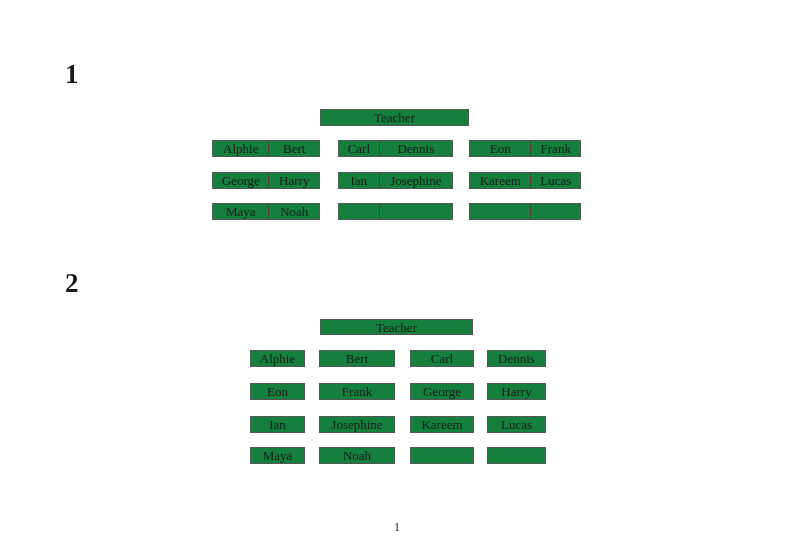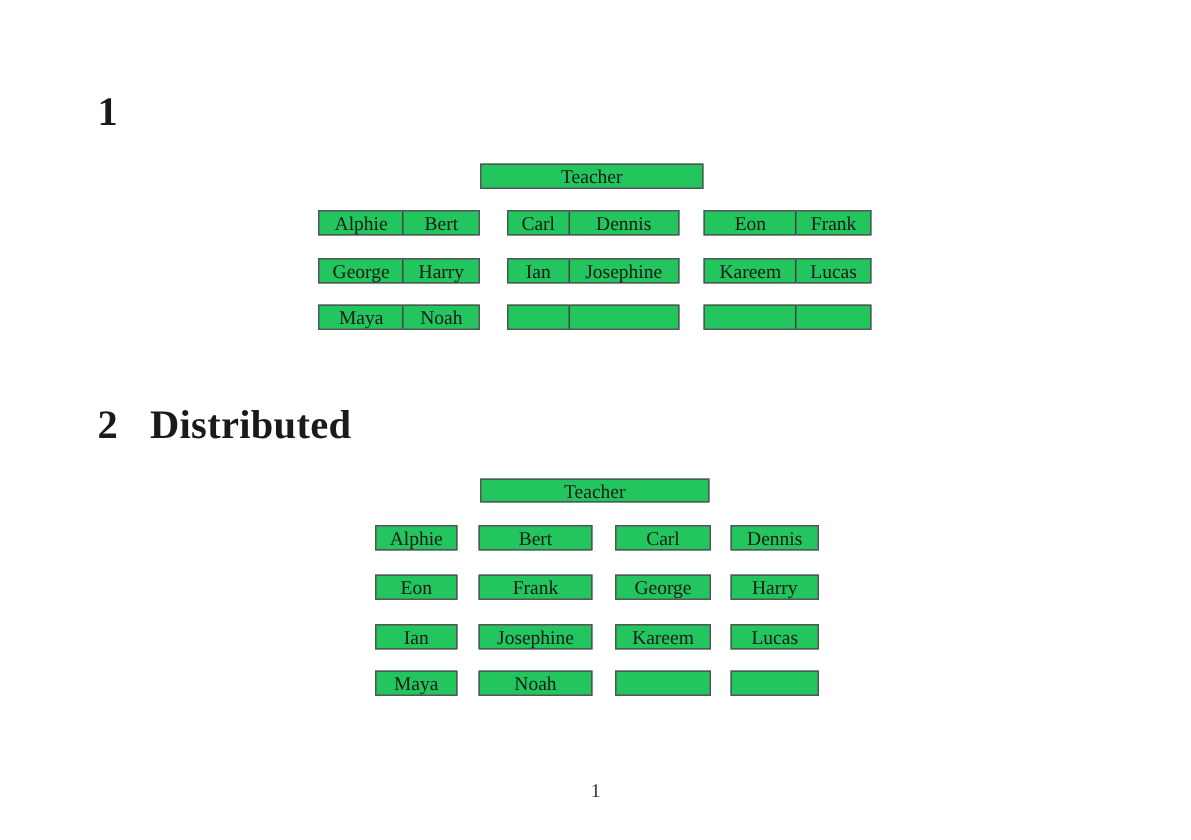--- a/index.html
+++ b/index.html
@@ -20,21 +20,21 @@
     font-weight:bold;
     line-height:1;
     letter-spacing:0.2px;
   }
   .heading .sec-num { width:35px; }
   .diagram { position:absolute; }
   .tbox, .desk {
     position:absolute;
     height:17px;
     border:1px solid #555;
-    background:#22c55e;
+    background:#15803d;
     font-family:Liberation Serif, serif;
   }
   .tbox {
     display:flex; align-items:center; justify-content:center;
     font-size:13px; line-height:15px;
   }
   .desk { display:flex; }
   .cell {
     display:flex; align-items:center; justify-content:center;
     font-size:13px; line-height:15px;
@@ -98,21 +98,20 @@
       <div class="cell right" style="width:74px"></div>
     </div>
     <div class="desk" style="left:257px;top:94px;width:112px">
       <div class="cell" style="width:61px"></div>
       <div class="cell right" style="width:50px"></div>
     </div>
   </div>
 
   <div class="heading" style="top:270px">
     <span class="sec-num">2</span>
-    <span>Distributed</span>
   </div>
 
   <div class="diagram" style="left:250px;top:319px;width:296px;height:146px">
     <div class="tbox" style="left:70px;top:0;width:153px;height:16px">
       <span>Teacher</span>
     </div>
 
     <div class="tbox" style="left:0;top:31px;width:55px">Alphie</div>
     <div class="tbox" style="left:69px;top:31px;width:76px">Bert</div>
     <div class="tbox" style="left:160px;top:31px;width:64px">Carl</div>

